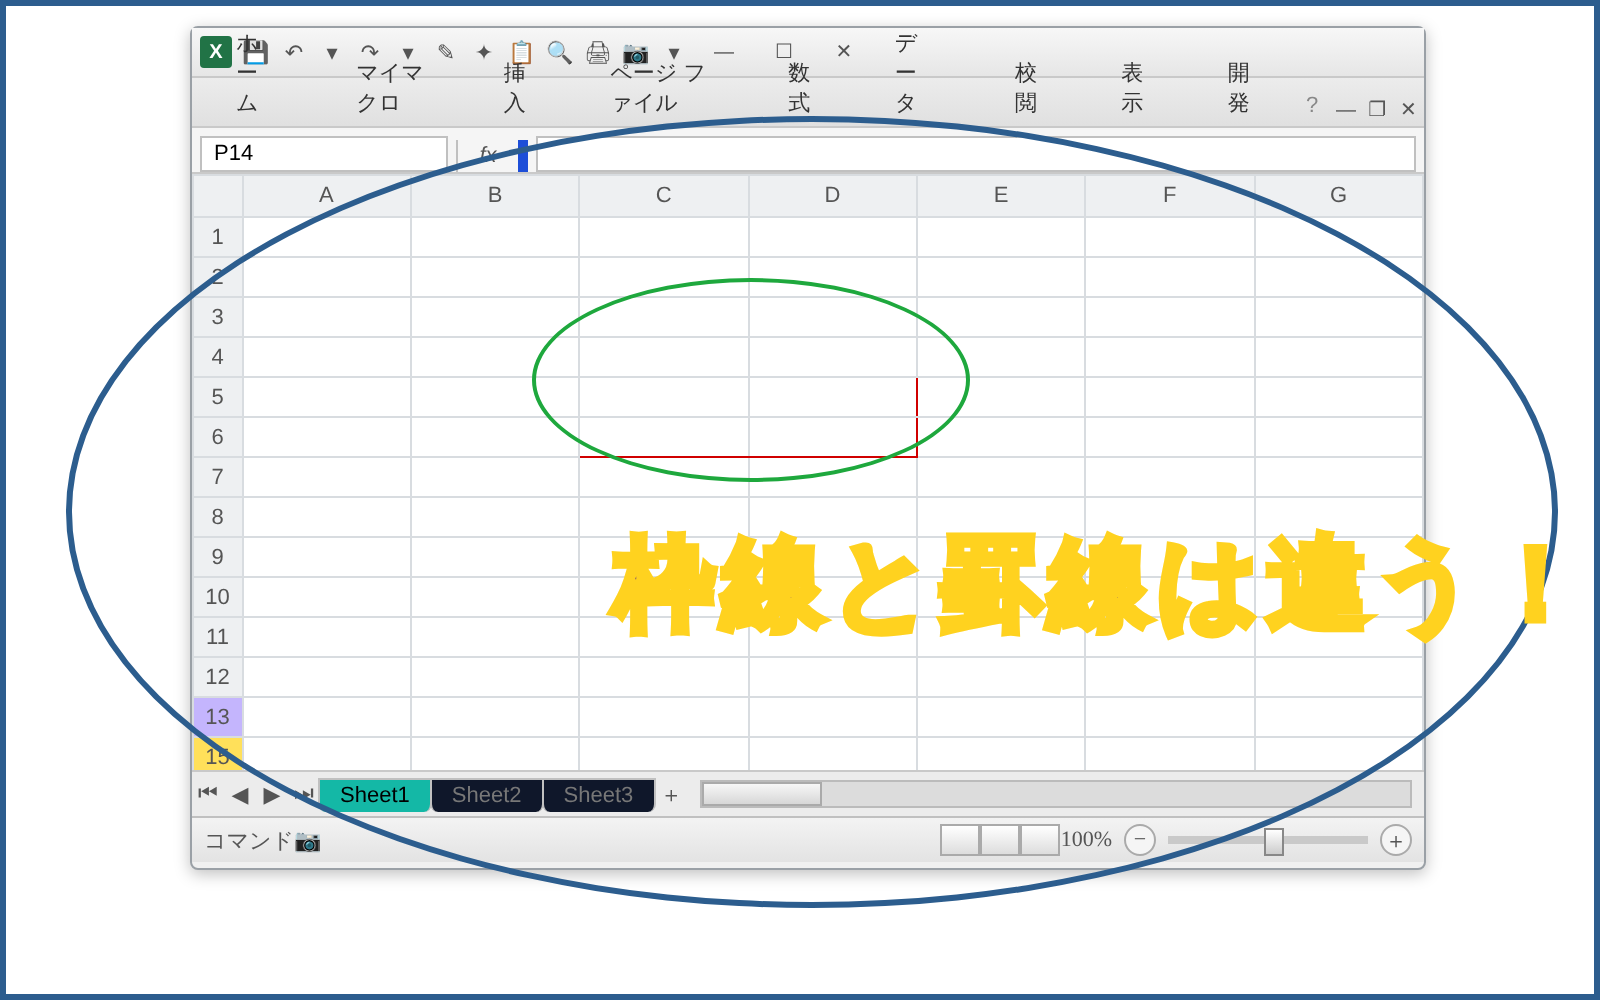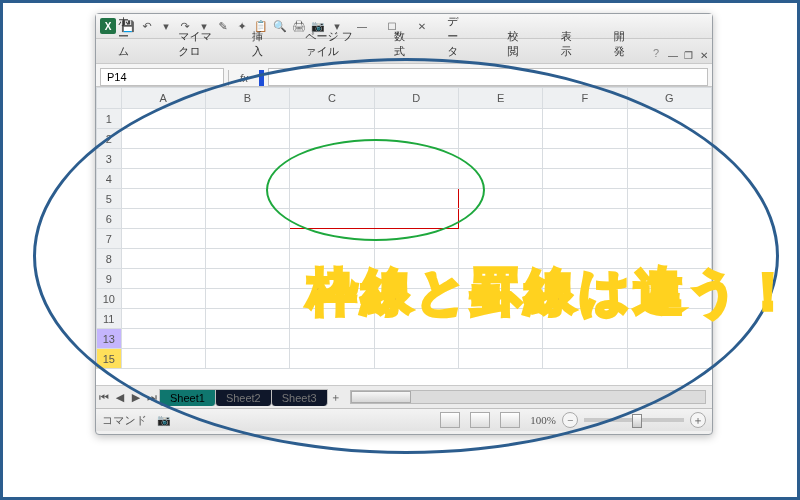--- a/index.html
+++ b/index.html
@@ -34,26 +34,26 @@
   tr.sel td.rowhdr{background:#c4b5fd;}
   tr.last td.rowhdr{background:#ffe05a;}
   
   .red-top{border-top:1px solid #d00000 !important;}
   .red-bottom{border-bottom:1px solid #d00000 !important;}
   .red-left{border-left:1px solid #d00000 !important;}
   .red-right{border-right:1px solid #d00000 !important;}
   
   .sheetbar{height:22px;display:flex;align-items:center;background:#ececec;border-top:1px solid #c9c9c9;font-size:11px;}
   .nav-btn{width:16px;text-align:center;color:#555;}
-  .sheettab{padding:2px 10px;border:1px solid #c0c0c0;border-bottom:none;background:#0f766e;margin-left:-1px;border-radius:0 0 4px 4px;}
+  .sheettab{padding:2px 10px;border:1px solid #c0c0c0;border-bottom:none;background:#14b8a6;margin-left:-1px;border-radius:0 0 4px 4px;}
   .sheettab.inactive{background:#0f172a;color:#777;}
   .scroll-h{flex:1;margin:0 6px;height:12px;background:#dcdcdc;border:1px solid #bbb;position:relative;}
   .scroll-h .thumb{position:absolute;left:0;top:0;height:100%;width:60px;background:linear-gradient(#f7f7f7,#d7d7d7);border:1px solid #aaa;box-sizing:border-box;}
   
-  .statusbar{height:22px;display:flex;align-items:center;background:linear-gradient(#f3f3f3,#e3e3e3);border-top:1px solid #c0c0c0;font-size:11px;padding:0 6px;gap:10px;}
+  .statusbar{height:22px;display:flex;align-items:center;background:linear-gradient(#f3f3f3,#e3e3e3);border-top:1px solid #c0c0c0;font-size:11px;padding:0 6px;gap:0;}
   .status-left{color:#555;}
   .spacer{flex:1;}
   .view-btn{width:18px;height:14px;border:1px solid #aaa;background:linear-gradient(#fff,#ddd);}
   .zoom{display:flex;align-items:center;gap:6px;color:#555;font-family:Liberation Serif, serif;}
   .zoom-track{width:100px;height:4px;background:#c9c9c9;position:relative;}
   .zoom-thumb{position:absolute;left:48px;top:-4px;width:8px;height:12px;background:linear-gradient(#fff,#ccc);border:1px solid #888;}
   .zoom-btn{width:14px;height:14px;border:1px solid #aaa;border-radius:50%;display:flex;align-items:center;justify-content:center;background:#f5f5f5;}
   
   .green-ellipse{position:absolute;border:2px solid #1ea83d;border-radius:50%;pointer-events:none;}
   
@@ -232,20 +232,30 @@
         <tr>
               <td class="rowhdr">11</td>
               <td></td>
               <td></td>
               <td></td>
               <td></td>
               <td></td>
               <td></td>
               <td></td>
             </tr>
+        <tr>
+              <td class="rowhdr">12</td>
+              <td></td>
+              <td></td>
+              <td></td>
+              <td></td>
+              <td></td>
+              <td></td>
+              <td></td>
+            </tr>
         <tr class="sel">
               <td class="rowhdr">13</td>
               <td></td>
               <td></td>
               <td></td>
               <td></td>
               <td></td>
               <td></td>
               <td></td>
             </tr>

